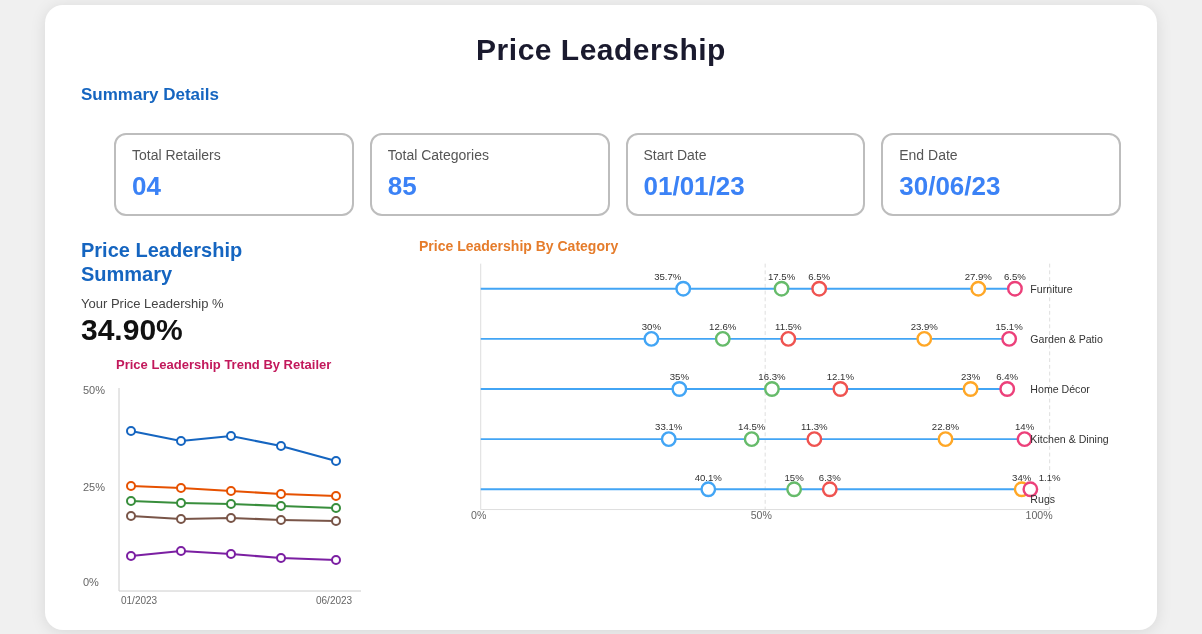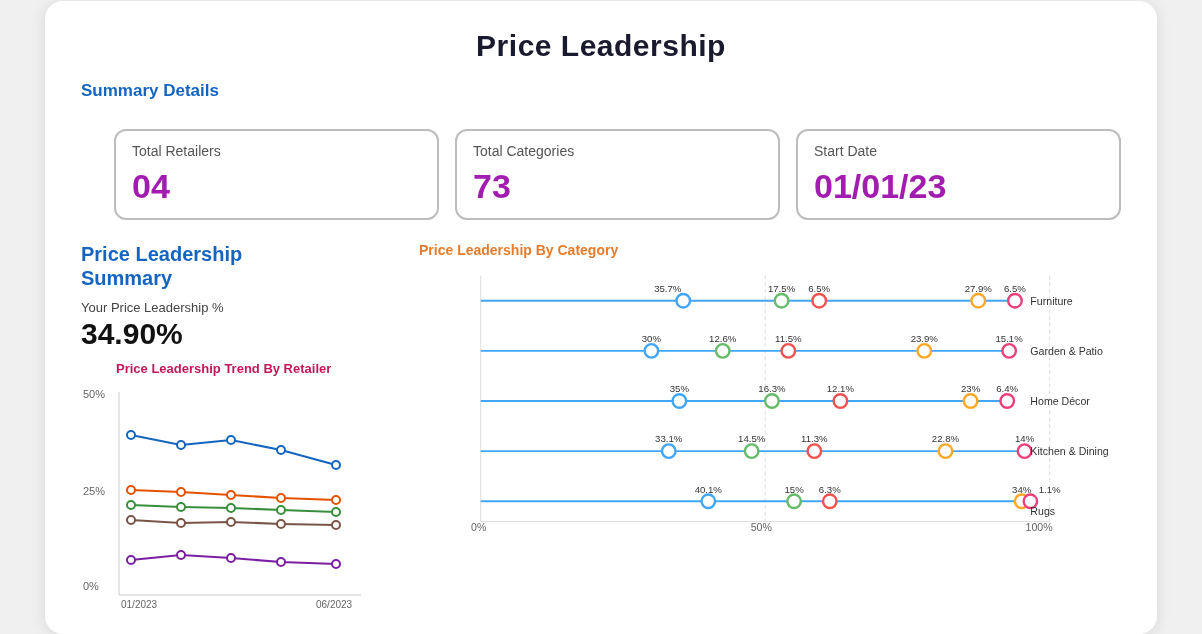--- a/index.html
+++ b/index.html
@@ -46,23 +46,23 @@
       padding: 12px 22px 12px 16px;
       min-width: 155px;
       flex: 1;
     }
     .summary-card .card-label {
       font-size: 14px;
       color: #555;
       font-weight: 500;
     }
     .summary-card .card-value {
-      font-size: 34px;
-      font-weight: 800;
-      color: #a21caf;
+      font-size: 26px;
+      font-weight: 800;
+      color: #3b82f6;
       margin-top: 8px;
     }
     .lower-section {
       display: flex;
       gap: 28px;
     }
     .left-panel {
       width: 310px;
       flex-shrink: 0;
     }
@@ -101,21 +101,21 @@
       height: 230px;
     }
     .chart-svg {
       width: 100%;
       height: 100%;
     }
     .category-chart-title {
       color: #e57c2b;
       font-size: 14px;
       font-weight: 700;
-      margin-bottom: 8px;
+      margin-bottom: 0;
     }
     .category-chart-area {
       position: relative;
       width: 100%;
       height: 270px;
     }
     .cat-svg {
       width: 100%;
       height: 100%;
     }
@@ -127,25 +127,29 @@
   <div class="page-title">Price Leadership</div>
   <div class="summary-label">Summary Details</div>
   <div class="summary-cards">
 
   <div class="summary-card">
         <div class="card-label">Total Retailers</div>
     <div class="card-value">04</div>
       </div>
       <div class="summary-card">
         <div class="card-label">Total Categories</div>
-    <div class="card-value">73</div>
+    <div class="card-value">85</div>
       </div>
       <div class="summary-card">
         <div class="card-label">Start Date</div>
     <div class="card-value">01/01/23</div>
+      </div>
+      <div class="summary-card">
+        <div class="card-label">End Date</div>
+    <div class="card-value">30/06/23</div>
       </div>
     </div>
   <div class="lower-section">
     <div class="left-panel">
       <div class="pl-summary-title">Price Leadership<br>Summary</div>
       <div class="pl-pct-label">Your Price Leadership %</div>
       <div class="pl-pct-value">34.90%</div>
       <div class="trend-title">Price Leadership Trend By Retailer</div>
       <div class="chart-area">
         <svg class="chart-svg" viewBox="0 0 290 230">

